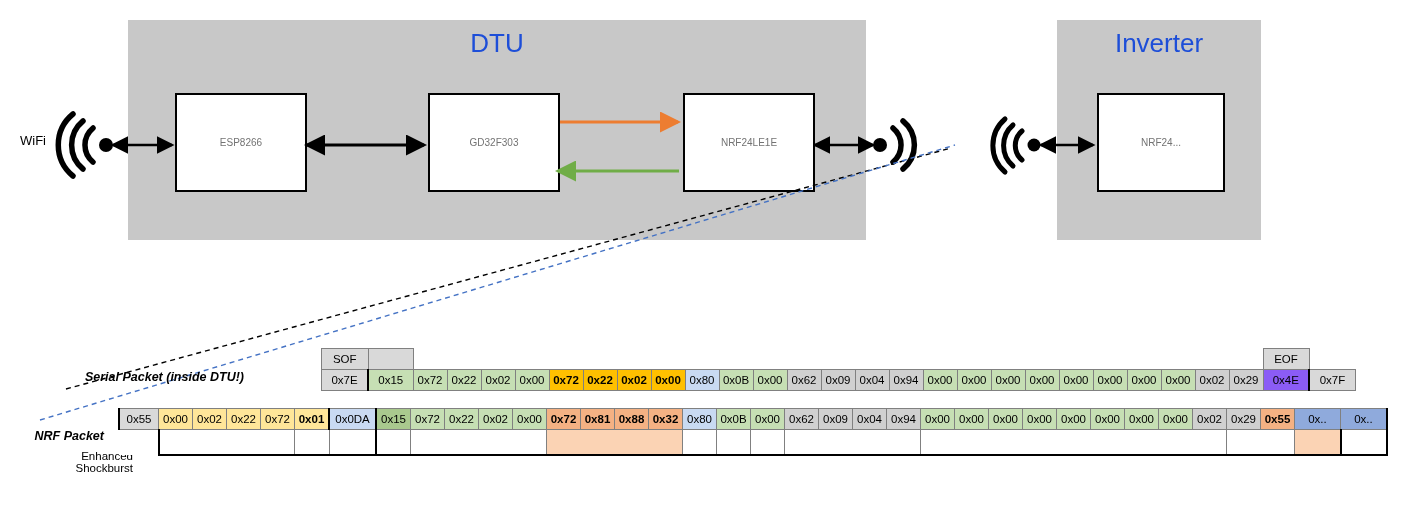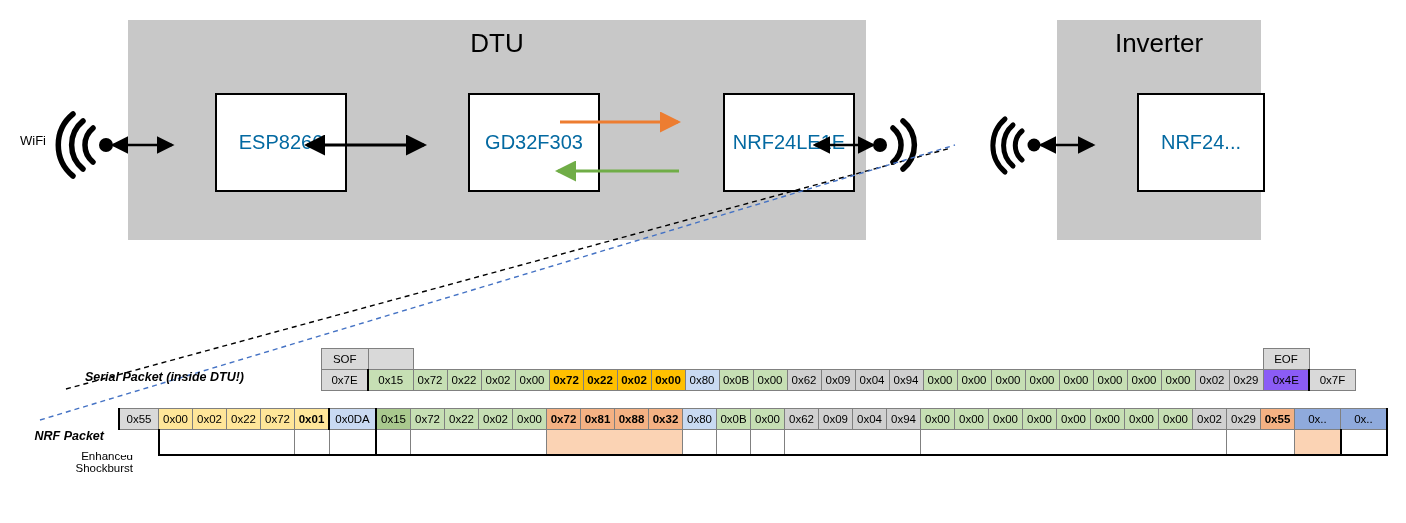--- a/index.html
+++ b/index.html
@@ -5,25 +5,25 @@
   html,body{margin:0;padding:0;background:#ffffff;}
   body{width:1406px;height:523px;position:relative;
        font-family:"Liberation Sans","DejaVu Sans",sans-serif;
        color:#000;overflow:hidden;}
 
   
   #topdiagram{position:absolute;left:0;top:0;width:1406px;height:270px;}
 
   .enclosure{position:absolute;background:#c8c8c8;}
   .enclosure-title{position:absolute;top:8px;left:0;right:0;text-align:center;
-                   font-size:26px;line-height:30px;color:#000000;}
+                   font-size:26px;line-height:30px;color:#1d4ed8;}
 
   .chip{position:absolute;background:#ffffff;border:2.5px solid #000;
         display:flex;align-items:center;justify-content:center;
-        font-size:20px;color:#0369a1;margin-left:40px;}
+        font-size:10px;color:#737373;}
 
   .wifi-label{position:absolute;font-size:13px;}
 
   svg.overlay{position:absolute;left:0;top:0;width:1406px;height:523px;
               pointer-events:none;}
 
   
   #packets{position:absolute;left:0;top:340px;width:1406px;height:183px;}
 
   .rowlabel{position:absolute;font-size:12.5px;font-style:italic;font-weight:bold;

